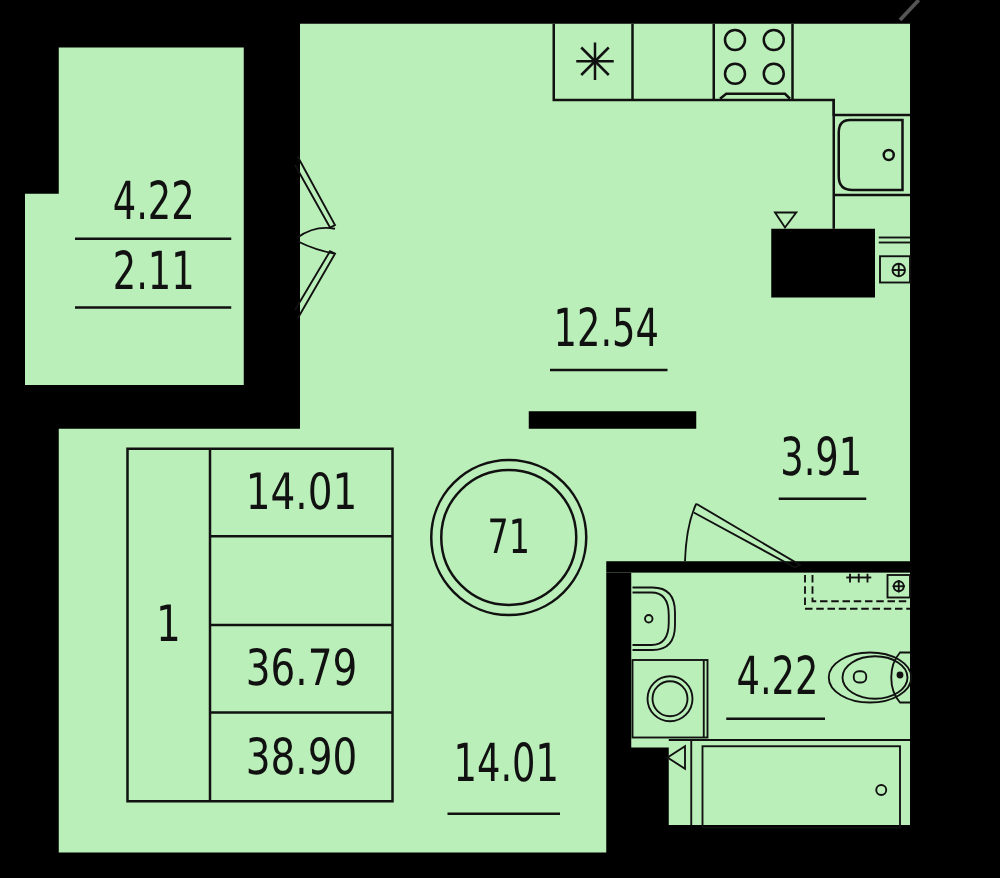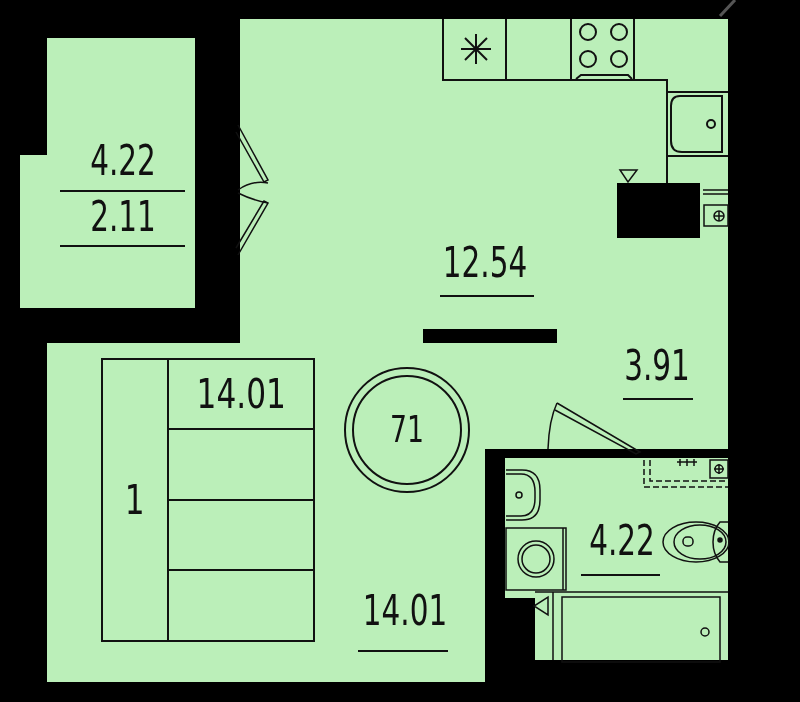--- a/index.html
+++ b/index.html
@@ -160,13 +160,19 @@
   <div class="uline" style="left:358px;top:650px;width:90px;"></div>
 
   <div class="lbl" style="left:377px;top:410px;width:60px;font-size:38px;">71</div>
 
   <div class="cell" style="left:102px;top:359px;width:66px;height:282px;">
       <span>1</span>
     </div>
   <div class="cell" style="left:168px;top:359px;width:146px;height:70px;">
       <span>14.01</span>
     </div>
+  <div class="cell" style="left:168px;top:500px;width:146px;height:70px;">
+      <span>36.79</span>
+    </div>
+  <div class="cell" style="left:168px;top:570px;width:146px;height:71px;">
+      <span>38.90</span>
+    </div>
 </div>
 
 </body></html>

